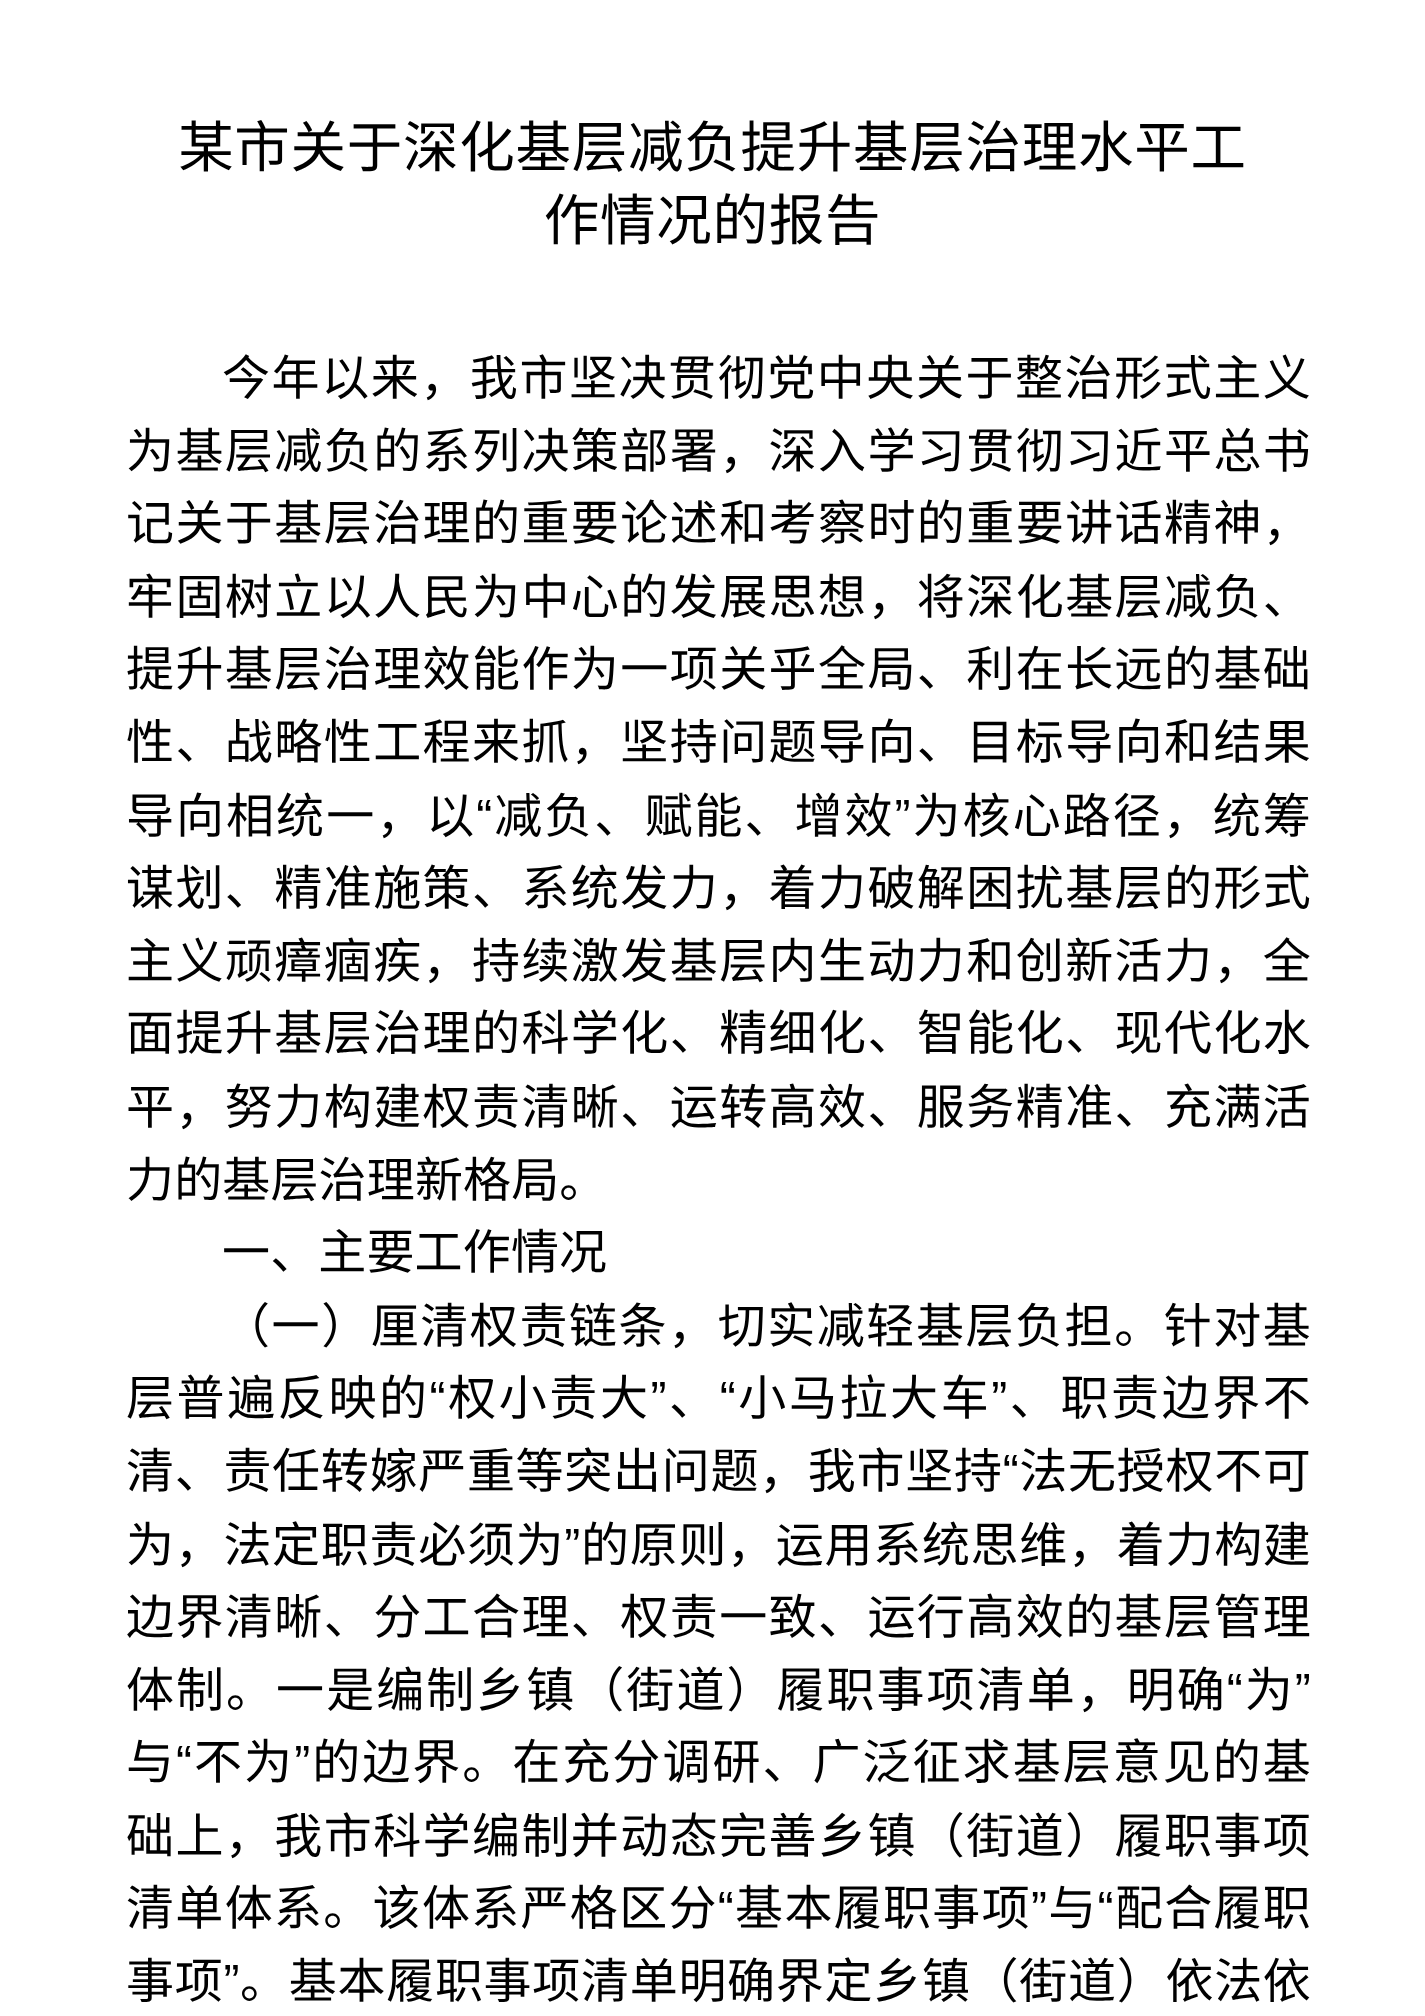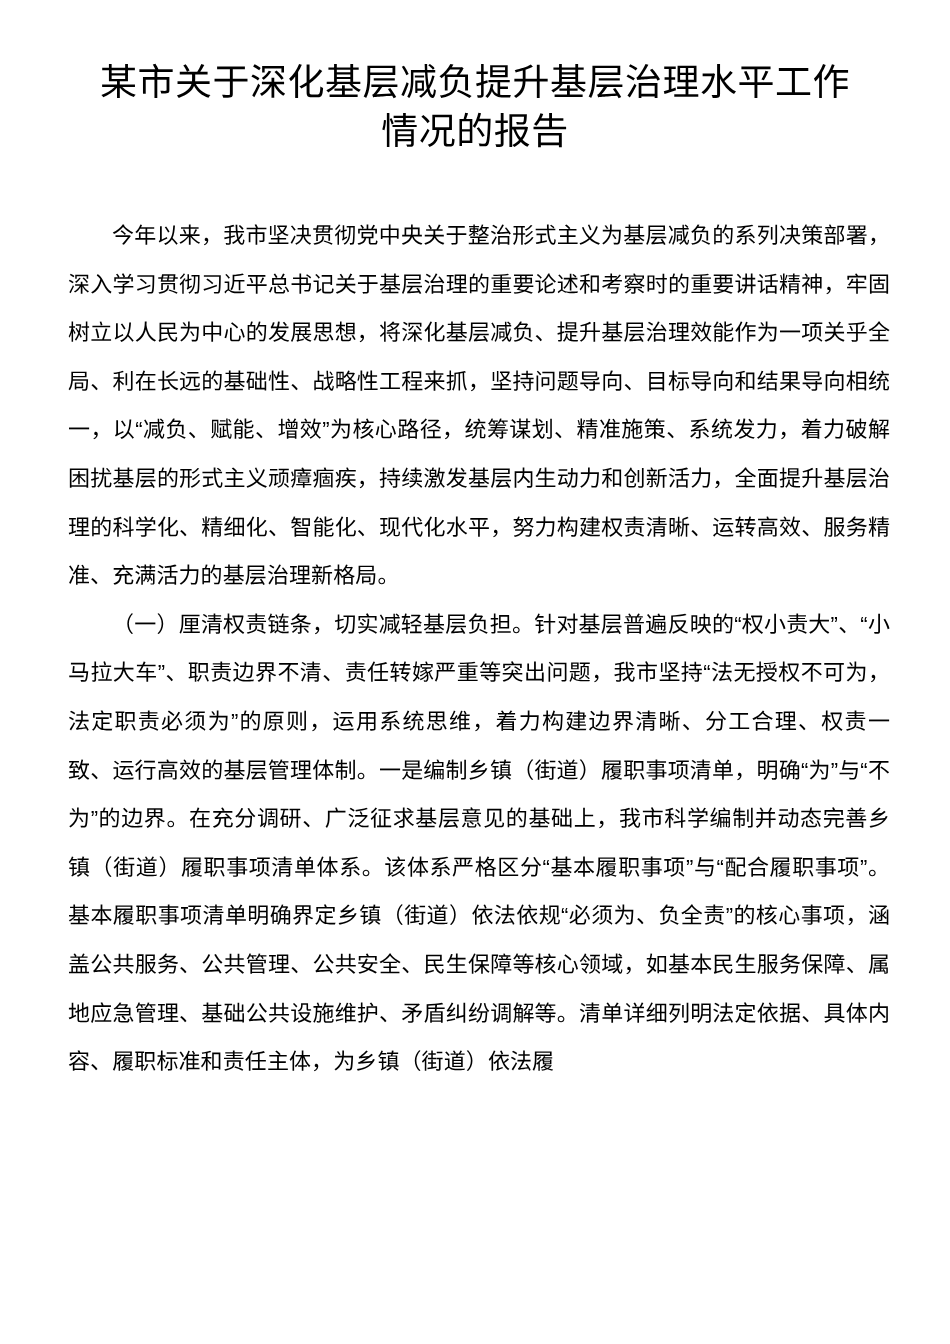--- a/index.html
+++ b/index.html
@@ -14,39 +14,39 @@
     overflow: hidden;
     font-family: "Liberation Sans", "DejaVu Sans", sans-serif;
     color: #000000;
     -webkit-font-smoothing: antialiased;
   }
   .page {
     position: relative;
     width: 950px;
     height: 1344px;
     box-sizing: border-box;
-    padding: 0;
+    padding: 16px;
     background: #ffffff;
   }
   .doc-title {
     margin: 0;
     padding: 58px 92px 0 92px;
     font-size: 37px;
     line-height: 49px;
     font-weight: 400;
     text-align: center;
     letter-spacing: 0.5px;
     word-break: break-all;
   }
   .body-block {
     padding: 0 60px 0 68px;
   }
   .para {
     margin: 0;
-    font-size: 22px;
+    font-size: 32px;
     line-height: 48.6px;
     text-align: justify;
     text-justify: inter-ideograph;
     text-indent: 2em;
     word-break: break-all;
     letter-spacing: 0.1px;
   }
   .para.first {
     margin-top: 56px;
   }
@@ -61,18 +61,19 @@
 <body>
 
 <div class="page">
 
   <h1 class="doc-title">某市关于深化基层减负提升基层治理水平工作情况的报告</h1>
 
   <div class="body-block">
 
     <p class="para first">今年以来，我市坚决贯彻党中央关于整治形式主义为基层减负的系列决策部署，深入学习贯彻习近平总书记关于基层治理的重要论述和考察时的重要讲话精神，牢固树立以人民为中心的发展思想，将深化基层减负、提升基层治理效能作为一项关乎全局、利在长远的基础性、战略性工程来抓，坚持问题导向、目标导向和结果导向相统一，以“减负、赋能、增效”为核心路径，统筹谋划、精准施策、系统发力，着力破解困扰基层的形式主义顽瘴痼疾，持续激发基层内生动力和创新活力，全面提升基层治理的科学化、精细化、智能化、现代化水平，努力构建权责清晰、运转高效、服务精准、充满活力的基层治理新格局。</p>
 
+    <p class="para heading">一、主要工作情况</p>
 
     <p class="para"><span>（一）厘清权责链条，切实减轻基层负担。针对基层普遍反映的“权小责大”、“小马拉大车”、职责边界不清、责任转嫁严重等突出问题，我市坚持“法无授权不可为，法定职责必须为”的原则，运用系统思维，着力构建边界清晰、分工合理、权责一致、运行高效的基层管理体制。</span><span class="b">一是</span><span>编制乡镇（街道）履职事项清单，明确“为”与“不为”的边界。在充分调研、广泛征求基层意见的基础上，我市科学编制并动态完善乡镇（街道）履职事项清单体系。该体系严格区分“基本履职事项”与“配合履职事项”。基本履职事项清单明确界定乡镇（街道）依法依规“必须为、负全责”的核心事项，涵盖公共服务、公共管理、公共安全、民生保障等核心领域，如基本民生服务保障、属地应急管理、基础公共设施维护、矛盾纠纷调解等。清单详细列明法定依据、具体内容、履职标准和责任主体，为乡镇（街道）依法履</span></p>
 
   </div>
 
 </div>
 
 </body></html>

